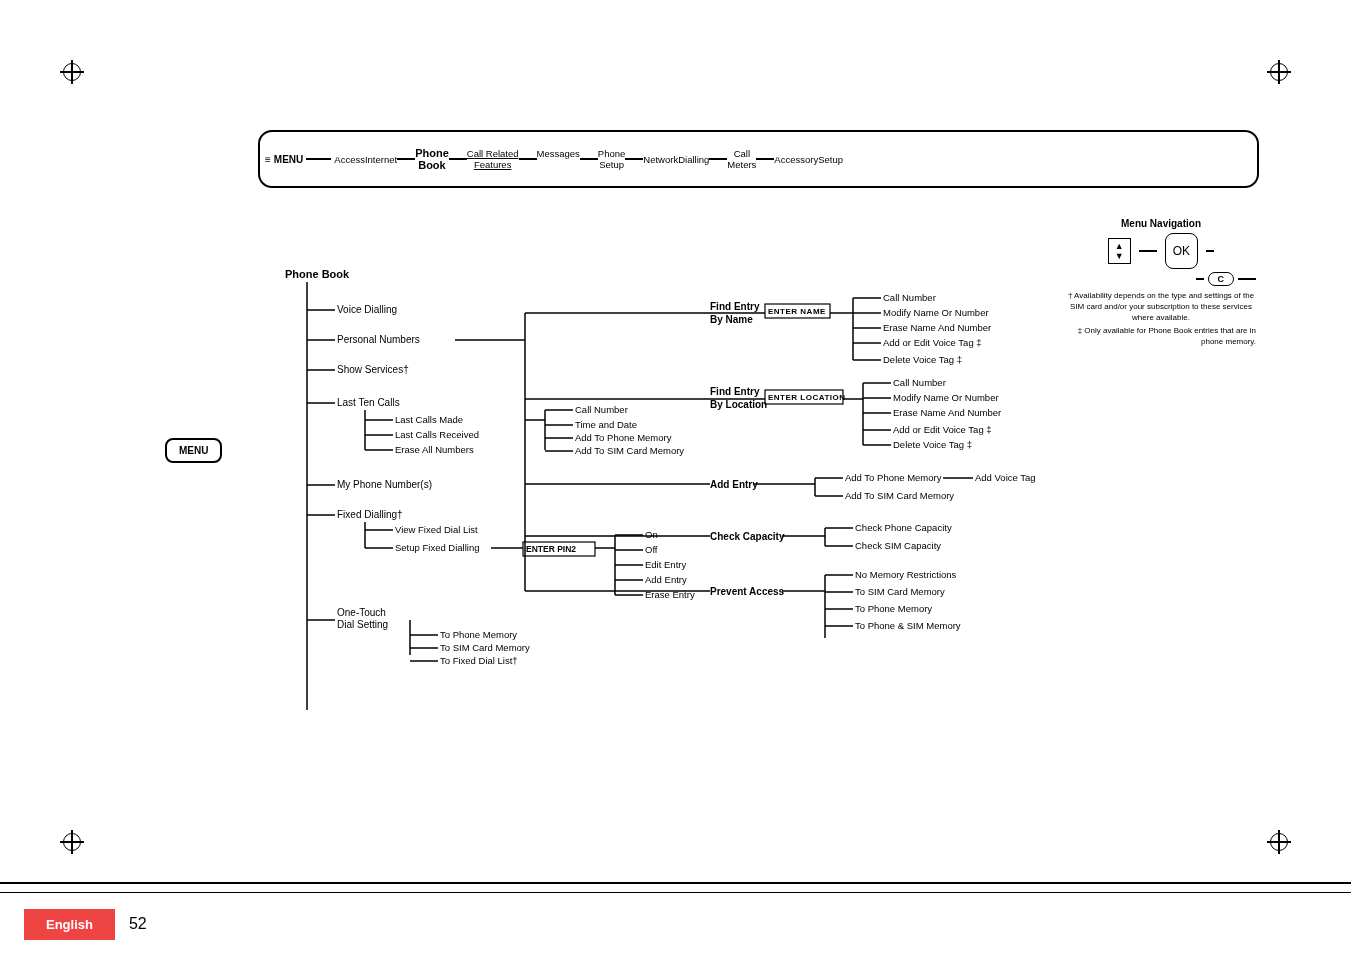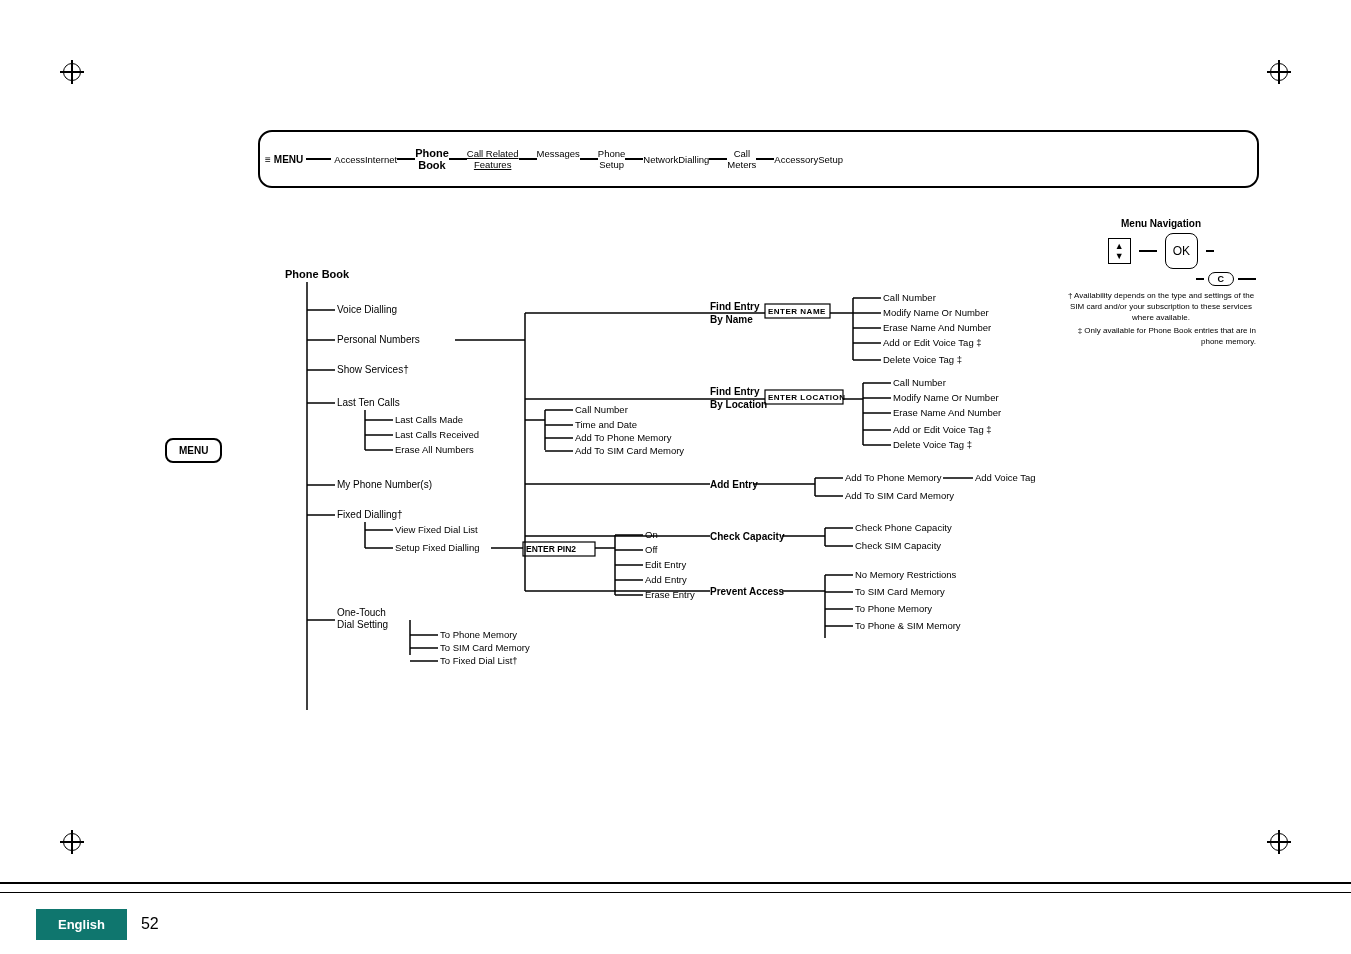--- a/index.html
+++ b/index.html
@@ -348,19 +348,19 @@
   <line x1="270" y1="316" x2="455" y2="316" stroke="#000" stroke-width="1.5"></line>
 
   <line x1="270" y1="371" x2="455" y2="371" stroke="#000" stroke-width="1.5"></line>
 
   <line x1="270" y1="264" x2="270" y2="371" stroke="#000" stroke-width="1.5"></line>
 
 </svg>
 
 <div style="position:absolute;bottom:0;left:0;right:0;height:72px;border-top:2px solid #000;display:flex;align-items:center;">
   <div style="position:absolute;top:8px;left:0;right:0;height:1px;background:#000;"></div>
-  <div style="background:#0f766e;color:#fff;padding:8px 22px;font-size:13px;font-weight:bold;margin-left:36px;margin-top:10px;">
+  <div style="background:#ef4444;color:#fff;padding:8px 22px;font-size:13px;font-weight:bold;margin-left:24px;margin-top:10px;">
     <span>English</span>
   </div>
   <div style="font-size:16px;font-weight:normal;margin-left:14px;margin-top:10px;">
     <span>52</span>
   </div>
 </div>
 
 </body></html>

